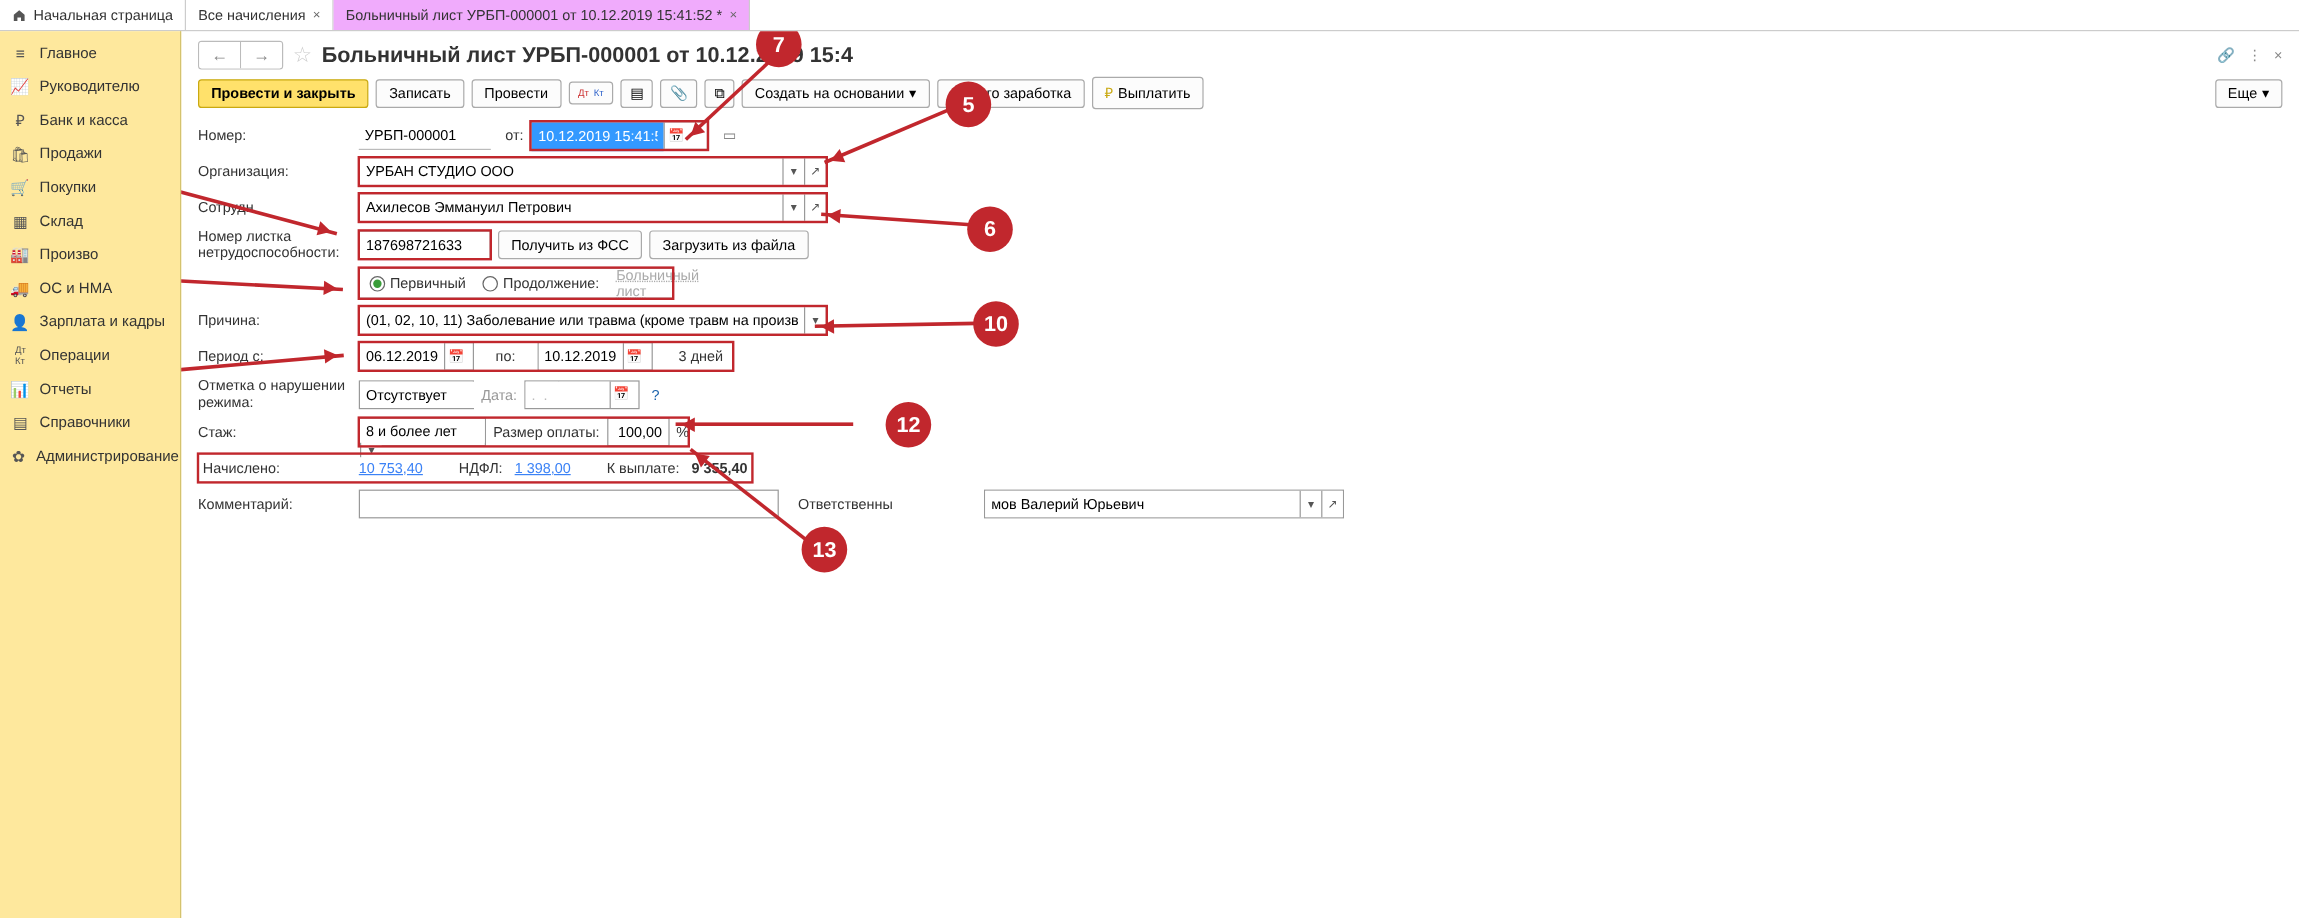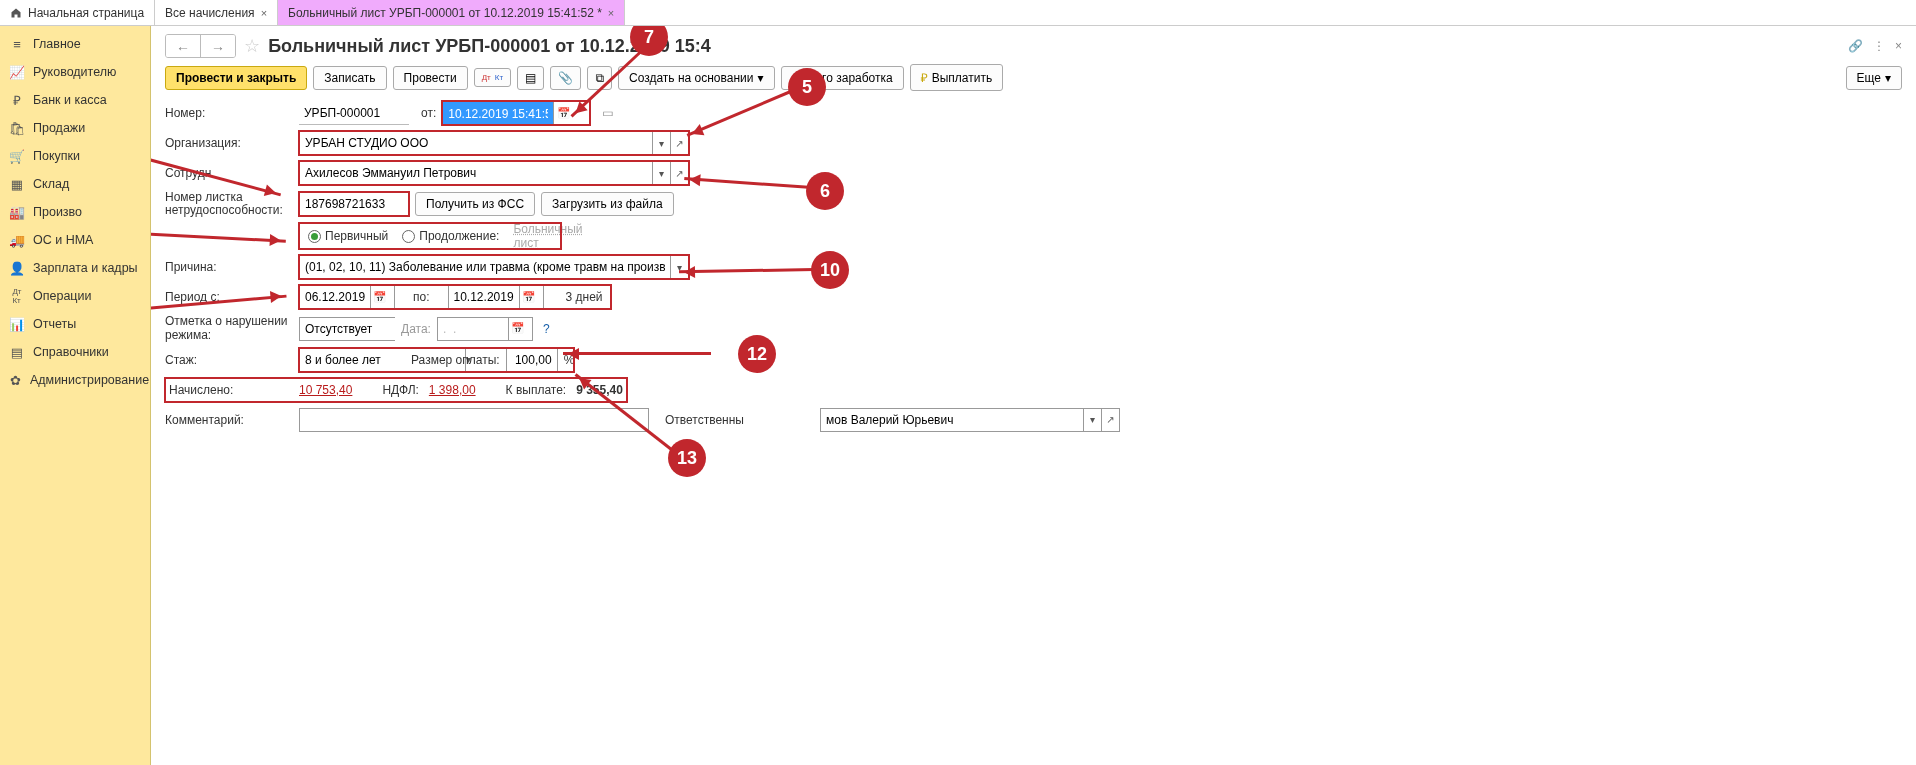--- a/index.html
+++ b/index.html
@@ -49,21 +49,21 @@
 .date-field input { border: none; padding: 3px 5px; font-size: 12px; width: 70px; outline: none; }
 .cal-btn { border-left: 1px solid #999; width: 20px; display: flex; align-items: center; justify-content: center; cursor: pointer; font-size: 11px; }
 .red-outline { outline: 2px solid #c1272d; outline-offset: -1px; }
 
 .radio-group { display: flex; align-items: center; gap: 14px; border: 1px solid #999; padding: 3px 8px; height: 26px; }
 .radio-opt { display: flex; align-items: center; gap: 4px; }
 .radio-dot { width: 13px; height: 13px; border: 1px solid #666; border-radius: 50%; display: inline-flex; align-items: center; justify-content: center; }
 .radio-dot.on::after { content: ''; width: 7px; height: 7px; background: #3a9d3a; border-radius: 50%; }
 .link-disabled { color: #aaa; text-decoration: underline dotted; }
 
-.amount-link { color: #b91c1c; text-decoration: underline; cursor: pointer; }
+.amount-link { color: #3b82f6; text-decoration: underline; cursor: pointer; }
 .bold { font-weight: bold; }
 
 .callout { position: absolute; width: 38px; height: 38px; background: #c1272d; color: #fff; border-radius: 50%; display: flex; align-items: center; justify-content: center; font-size: 18px; font-weight: bold; z-index: 10; }
 .arrow-line { position: absolute; height: 3px; background: #c1272d; transform-origin: left center; z-index: 5; }
 .arrow-line::after { content: ''; position: absolute; right: -1px; top: -5px; border: 6px solid transparent; border-left: 11px solid #c1272d; }
 
 .help-q { color: #1860aa; cursor: pointer; padding: 0 4px; }
 </style>
 </head>
 <body>
@@ -278,21 +278,21 @@
       <div class="date-field">
         <input style="color: rgb(187, 187, 187);" value=".  .">
         <span class="cal-btn">📅</span>
       </div>
       <span class="help-q">?</span>
     </div>
 
     <div class="form-row">
       <span class="form-label">Стаж:</span>
       <div class="red-outline" style="display:inline-flex;align-items:center;gap:6px;">
-        <div class="combo" style="width:106px;">
+        <div class="combo" style="width:106px;flex-direction:column;">
           <input value="8 и более лет" style="">
           <span class="combo-btn">▾</span>
         </div>
         <span>Размер оплаты:</span>
         <input class="input" style="width: 52px; text-align: right;" value="100,00">
         <span>%</span>
       </div>
     </div>
 
     <div class="form-row red-outline" style="padding:2px 4px;width:fit-content;">

